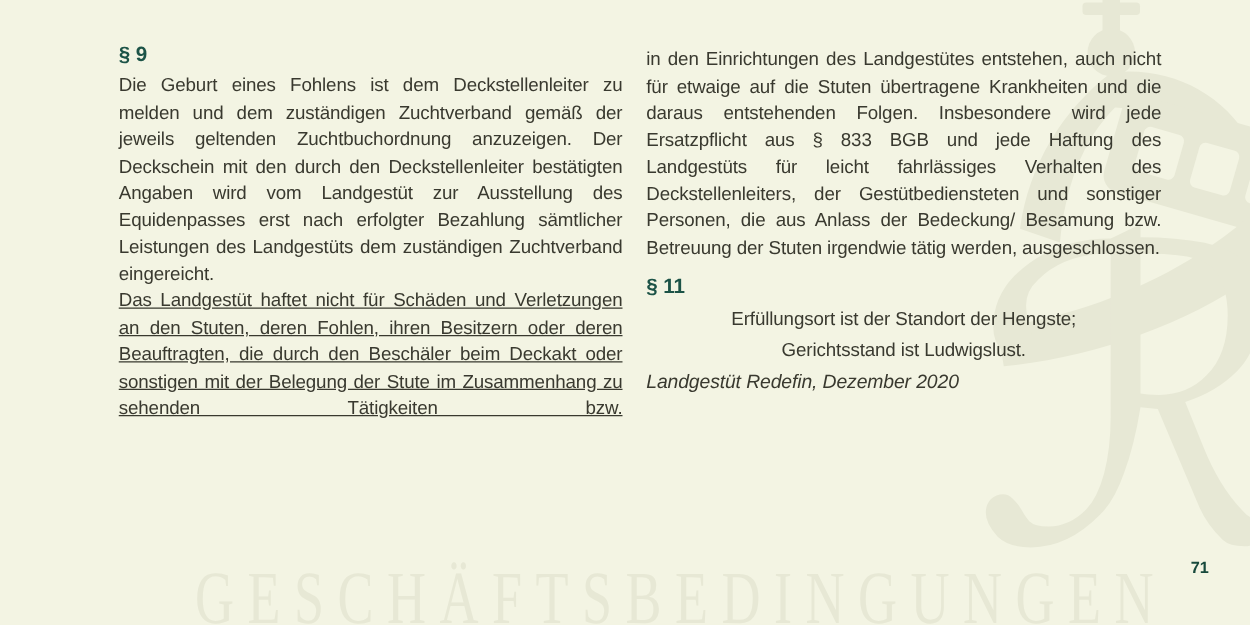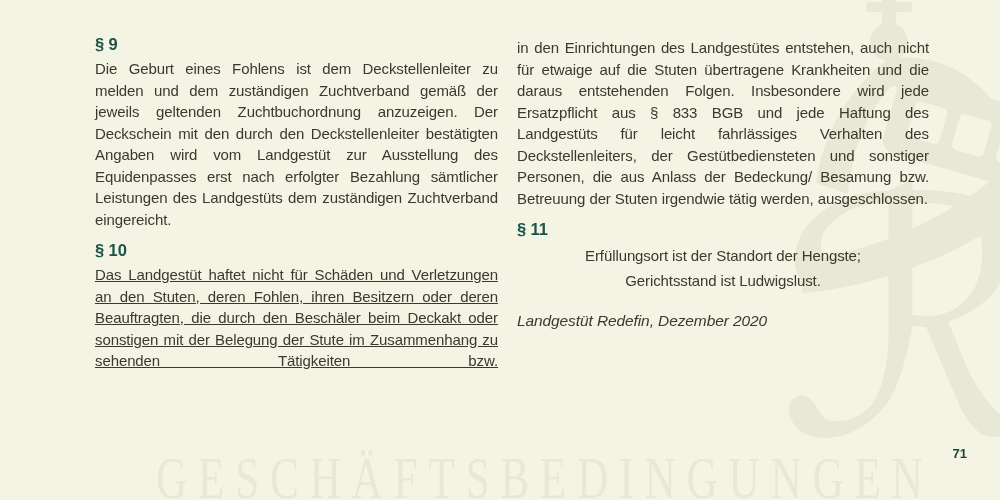--- a/index.html
+++ b/index.html
@@ -53,21 +53,21 @@
     margin:0 0 3px 0;
     font-size:16.5px;line-height:22px;
     font-weight:bold;
     color:var(--heading);
   }
   .col h2.sub{margin-top:9px;}
   .col p{margin:0;text-align:justify;hyphens:manual;}
   .col p.runover{text-align-last:justify;text-decoration:underline;}
   .col p.line{text-align:center;line-height:25px;}
   .col p.signature{
-    margin-top:17px;text-align:left;
+    margin-top:2px;text-align:left;
     font-style:italic;font-size:15.5px;
   }
   .pagenum{
     position:absolute;top:446px;right:33px;
     font-size:13px;font-weight:bold;
     color:var(--page_number);
   }
 </style>
 </head>
 <body>
@@ -89,21 +89,20 @@
       <path class="wm-fill" d="M28 262 C 112 250 192 212 246 158 L 250 208 C 198 252 112 286 33 293 Z"></path>
     </g>
     <text class="wm-fill wm-letter" x="8" y="435">ℛ</text>
   </svg>
 
   <div class="wm-footer">GESCHÄFTSBEDINGUNGEN</div>
 
   <div class="col col-left">
     <h2>§ 9</h2>
     <p>Die Geburt eines Fohlens ist dem Deckstellenleiter zu melden und dem zuständigen Zuchtverband gemäß der jeweils geltenden Zuchtbuchordnung anzuzeigen. Der Deckschein mit den durch den Deckstellenleiter bestätigten Angaben wird vom Landgestüt zur Ausstellung des Equidenpasses erst nach erfolgter Bezahlung sämtlicher Leistungen des Landgestüts dem zuständigen Zuchtverband eingereicht.</p>
-    <h2 class="sub">§ 10</h2>
     <p class="runover">Das Landgestüt haftet nicht für Schäden und Verletzungen an den Stuten, deren Fohlen, ihren Besitzern oder deren Beauftragten, die durch den Beschäler beim Deckakt oder sonstigen mit der Belegung der Stute im Zusammenhang zu sehenden Tätigkeiten bzw.</p>
   </div>
 
   <div class="col col-right">
     <p>in den Einrichtungen des Landgestütes entstehen, auch nicht für etwaige auf die Stuten übertragene Krankheiten und die daraus entstehenden Folgen. Insbesondere wird jede Ersatzpflicht aus § 833 BGB und jede Haftung des Landgestüts für leicht fahrlässiges Verhalten des Deckstellenleiters, der Gestütbediensteten und sonstiger Personen, die aus Anlass der Bedeckung/ Besamung bzw. Betreuung der Stuten irgendwie tätig werden, ausgeschlossen.</p>
     <h2 class="sub">§ 11</h2>
     <p class="line">Erfüllungsort ist der Standort der Hengste;</p>
     <p class="line">Gerichtsstand ist Ludwigslust.</p>
     <p class="signature">Landgestüt Redefin, Dezember 2020</p>
   </div>

